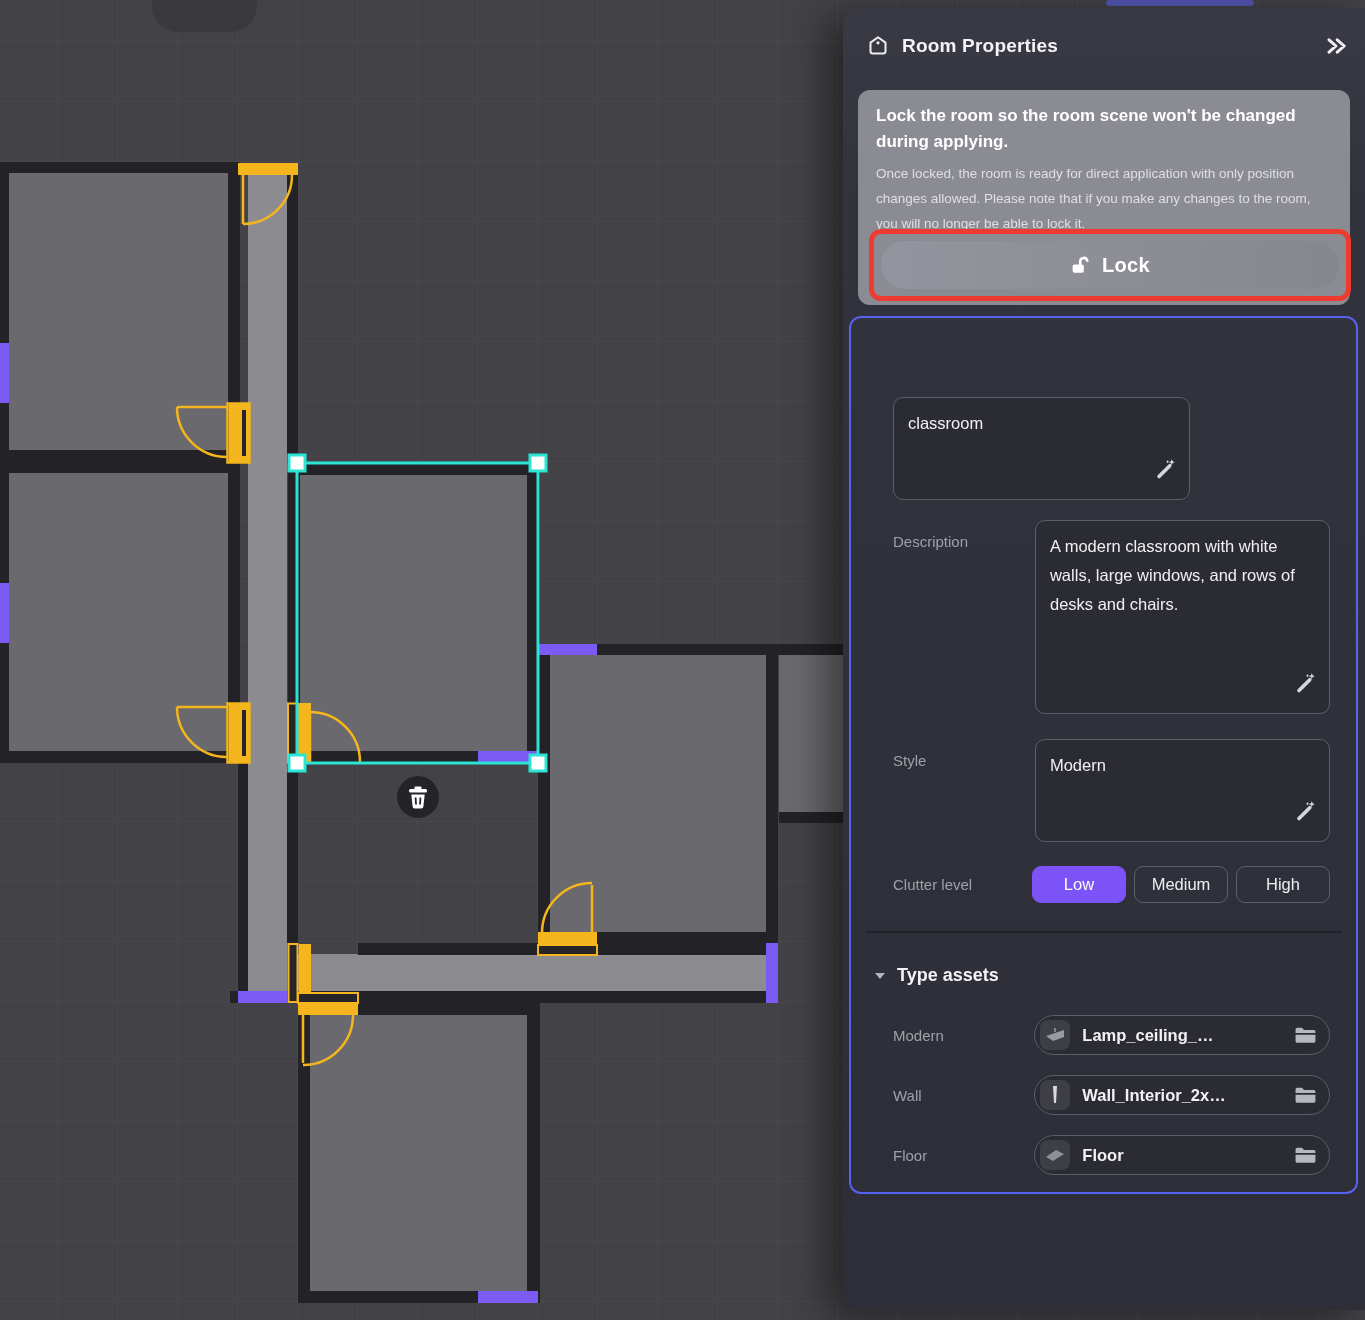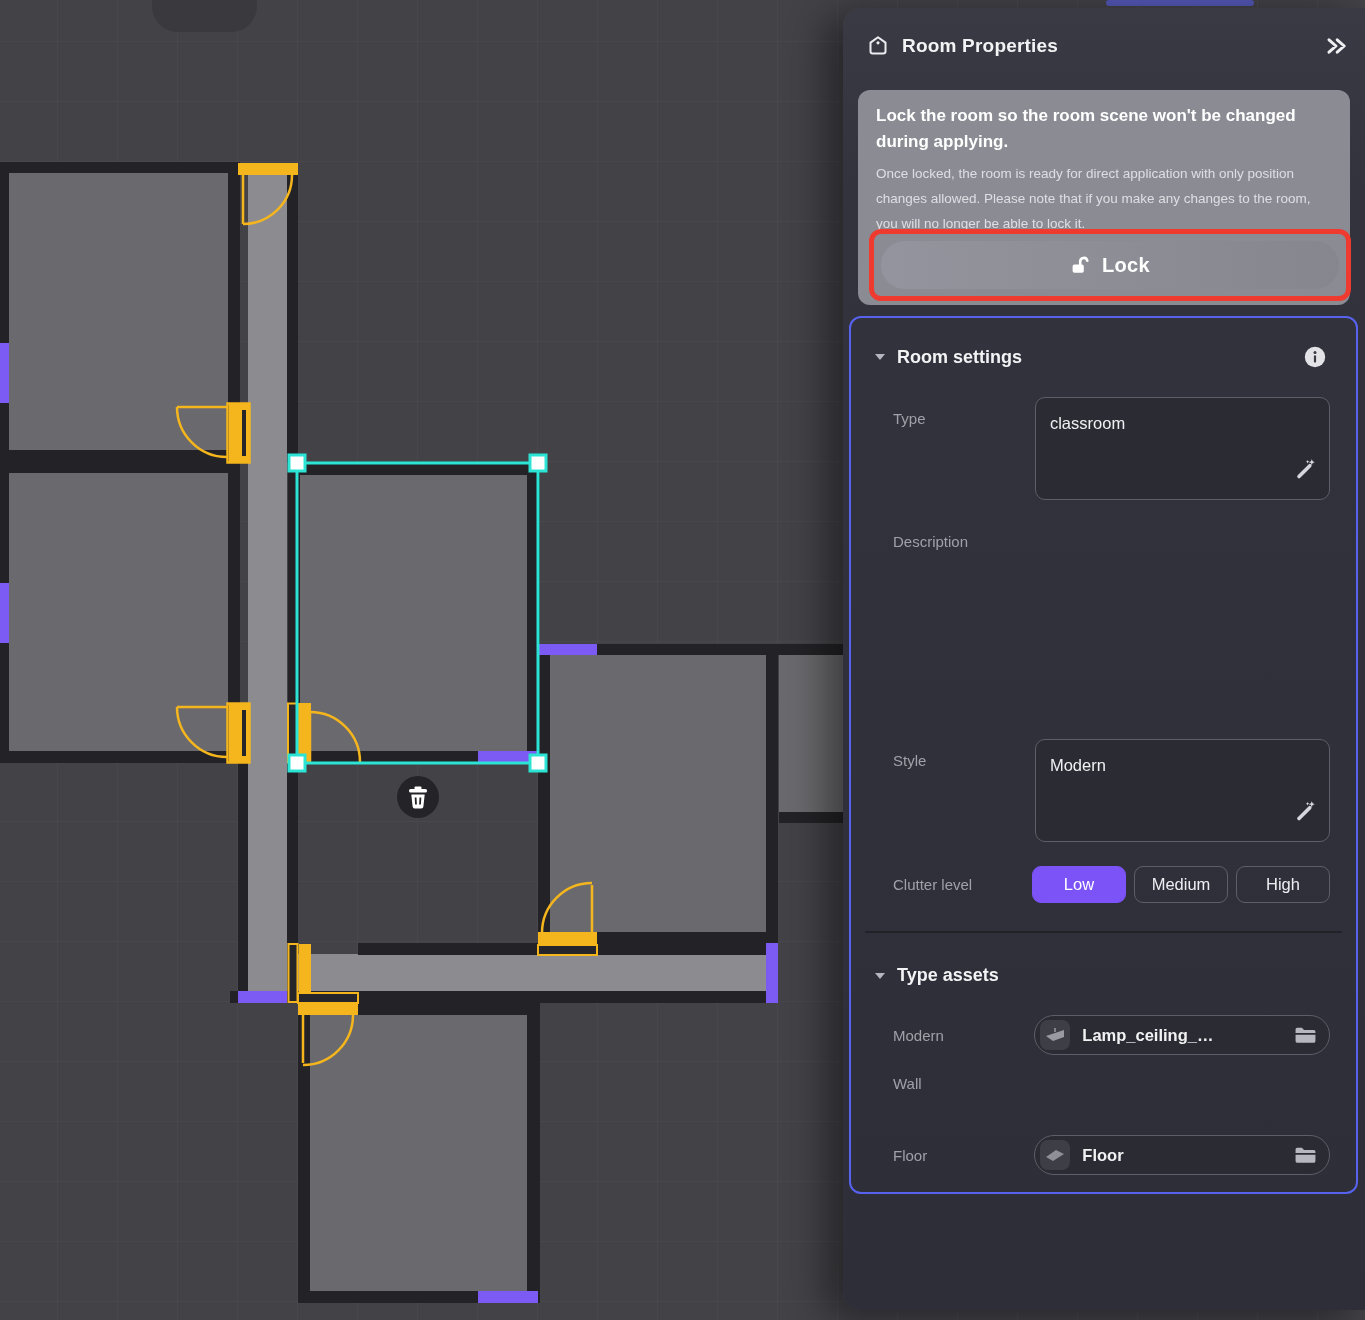--- a/index.html
+++ b/index.html
@@ -227,48 +227,46 @@
           <path d="M10.2 10 V6.6 a3.6 3.6 0 0 1 7.1 -.9" fill="none" stroke="#ffffff" stroke-width="2.6" stroke-linecap="round"></path>
           <rect x="2.6" y="9.6" width="11.2" height="8.2" rx="1.8" fill="#ffffff"></rect>
         </svg>
       </span>
       <span>Lock</span>
     </button>
   </div>
 
   <div class="group">
 
-    <div class="sec-header" style="top:28px;">
-      <span class="caret"></span>
-      <h2 class="sec-title">Room settings</h2>
-      <span style="display:flex;cursor:pointer;">
-        <svg width="22" height="22" viewBox="0 0 22 22">
-          <circle cx="11" cy="11" r="10.2" fill="#e3e3e7"></circle>
-          <circle cx="11" cy="6.6" r="1.5" fill="#3a3a44"></circle>
-          <rect x="9.9" y="9.3" width="2.2" height="7.4" rx="1.1" fill="#3a3a44"></rect>
-        </svg>
-      </span>
-    </div>
 
     <div class="row" style="top:79px;">
-      <div class="f-label">Type</div>
       <div class="fbox h103" role="textbox">
         <span>classroom</span>
         <span class="wand">
           <svg width="22" height="22" viewBox="0 0 22 22">
             <path d="M4 18.5 L14.8 7.7" stroke="#d6d6dd" stroke-width="3.6" stroke-linecap="round"></path>
             <path d="M16.8 1.2 l.9 2.1 2.1.9 -2.1.9 -.9 2.1 -.9 -2.1 -2.1 -.9 2.1 -.9 Z" fill="#d6d6dd"></path>
             <path d="M12.6 2 l.55 1.25 1.25.55 -1.25.55 -.55 1.25 -.55 -1.25 -1.25 -.55 1.25 -.55 Z" fill="#d6d6dd"></path>
           </svg>
         </span>
       </div>
     </div>
 
     <div class="row" style="top:202px;">
       <div class="f-label">Description</div>
+      <div class="fbox h194" role="textbox">
+        <span>A modern classroom with white walls, large windows, and rows of desks and chairs.</span>
+        <span class="wand">
+          <svg width="22" height="22" viewBox="0 0 22 22">
+            <path d="M4 18.5 L14.8 7.7" stroke="#d6d6dd" stroke-width="3.6" stroke-linecap="round"></path>
+            <path d="M16.8 1.2 l.9 2.1 2.1.9 -2.1.9 -.9 2.1 -.9 -2.1 -2.1 -.9 2.1 -.9 Z" fill="#d6d6dd"></path>
+            <path d="M12.6 2 l.55 1.25 1.25.55 -1.25.55 -.55 1.25 -.55 -1.25 -1.25 -.55 1.25 -.55 Z" fill="#d6d6dd"></path>
+          </svg>
+        </span>
+      </div>
     </div>
 
     <div class="row" style="top:548px;align-items:center;">
       <div class="f-label center">Clutter level</div>
       <div class="chips">
         <button class="chip active">Low</button>
         <button class="chip">Medium</button>
         <button class="chip">High</button>
       </div>
     </div>
@@ -308,20 +306,34 @@
           <svg width="23" height="19" viewBox="0 0 22 18">
             <path d="M1.5 3 a1.5 1.5 0 0 1 1.5 -1.5 h4.6 l2 2.3 h9.4 a1.5 1.5 0 0 1 1.5 1.5 v1.2 h-19 Z" fill="#b7b7c0"></path>
             <path d="M1.5 8.2 h19 v6 a1.8 1.8 0 0 1 -1.8 1.8 H3.3 a1.8 1.8 0 0 1 -1.8 -1.8 Z" fill="#b7b7c0"></path>
           </svg>
         </span>
       </div>
     </div>
 
     <div class="row" style="top:757px;align-items:center;">
       <div class="f-label center">Wall</div>
+      <div class="pill">
+        <span class="thumb">
+          <svg width="22" height="22" viewBox="0 0 22 22">
+            <polygon points="9,2 13,2 12,19 10,19" fill="#d8d8dc"></polygon>
+          </svg>
+        </span>
+        <span class="pill-text">Wall_Interior_2x…</span>
+        <span style="display:flex;cursor:pointer;">
+          <svg width="23" height="19" viewBox="0 0 22 18">
+            <path d="M1.5 3 a1.5 1.5 0 0 1 1.5 -1.5 h4.6 l2 2.3 h9.4 a1.5 1.5 0 0 1 1.5 1.5 v1.2 h-19 Z" fill="#b7b7c0"></path>
+            <path d="M1.5 8.2 h19 v6 a1.8 1.8 0 0 1 -1.8 1.8 H3.3 a1.8 1.8 0 0 1 -1.8 -1.8 Z" fill="#b7b7c0"></path>
+          </svg>
+        </span>
+      </div>
     </div>
 
     <div class="row" style="top:817px;align-items:center;justify-content:center;">
       <div class="f-label center">Floor</div>
       <div class="pill">
         <span class="thumb">
           <svg width="22" height="22" viewBox="0 0 22 22">
             <polygon points="2,13 12,6 20,10 9,17" fill="#8f8f97"></polygon>
           </svg>
         </span>

